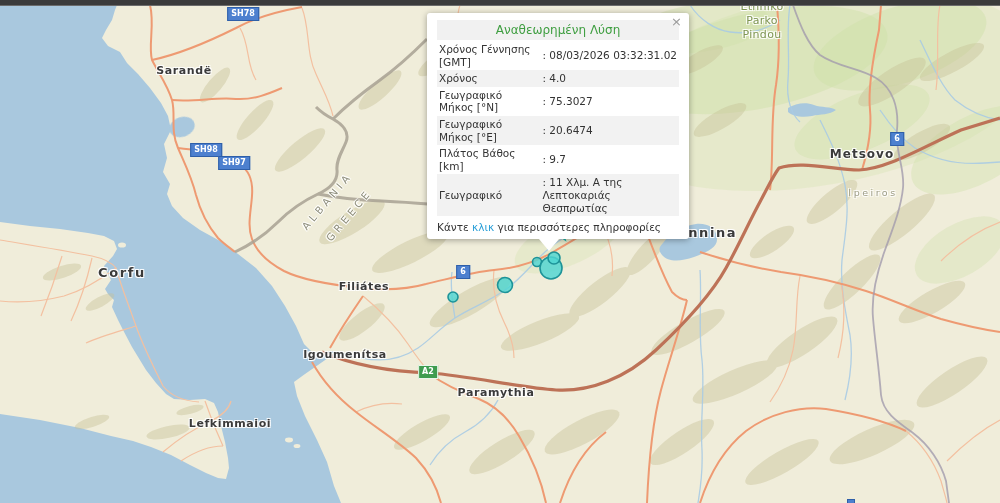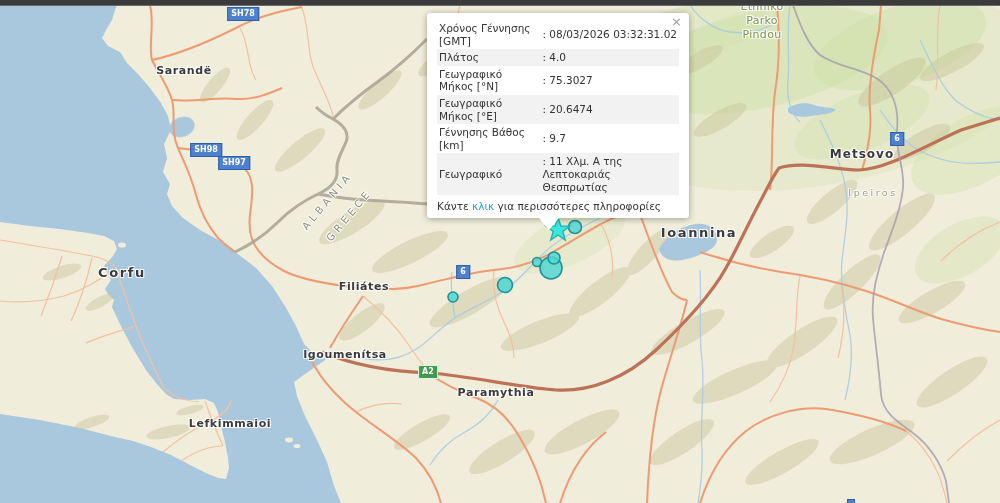--- a/index.html
+++ b/index.html
@@ -231,40 +231,41 @@
 <div class="badge" style="left:243px;top:14px">SH78</div>
 <div class="badge" style="left:206px;top:150px">SH98</div>
 <div class="badge" style="left:234px;top:163px">SH97</div>
 <div class="badge" style="left:463px;top:272px">6</div>
 <div class="badge g" style="left:428px;top:372px">A2</div>
 <div class="badge" style="left:897px;top:139px">6</div>
 <div class="badge" style="left:851px;top:502px"></div>
 
 <div id="popup">
   <div class="close">×</div>
+  <div class="ptitle">Αναθεωρημένη Λύση</div>
   <table>
     <tbody>
         <tr>
       <td class="lab">Χρόνος Γέννησης [GMT]</td>
       <td class="nw">: 08/03/2026 03:32:31.02</td>
     </tr>
     <tr>
-      <td class="lab">Πλάτος</td>
+      <td class="lab">Χρόνος</td>
       <td class="nw">: 4.0</td>
     </tr>
     <tr>
       <td class="lab">Γεωγραφικό Μήκος [°N]</td>
       <td class="nw">: 75.3027</td>
     </tr>
     <tr>
       <td class="lab">Γεωγραφικό Μήκος [°E]</td>
       <td class="nw">: 20.6474</td>
     </tr>
     <tr>
-      <td class="lab">Γέννησης Βάθος [km]</td>
+      <td class="lab">Πλάτος Βάθος [km]</td>
       <td class="nw">: 9.7</td>
     </tr>
     <tr>
       <td class="lab">Γεωγραφικό</td>
       <td>: 11 Χλμ. Α της Λεπτοκαριάς Θεσπρωτίας</td>
     </tr>
   </tbody>
     </table>
   <div class="pfooter"><span>Κάντε </span><span class="lnk">κλικ</span><span> για περισσότερες πληροφορίες</span></div>
   <div class="ptr"></div>

